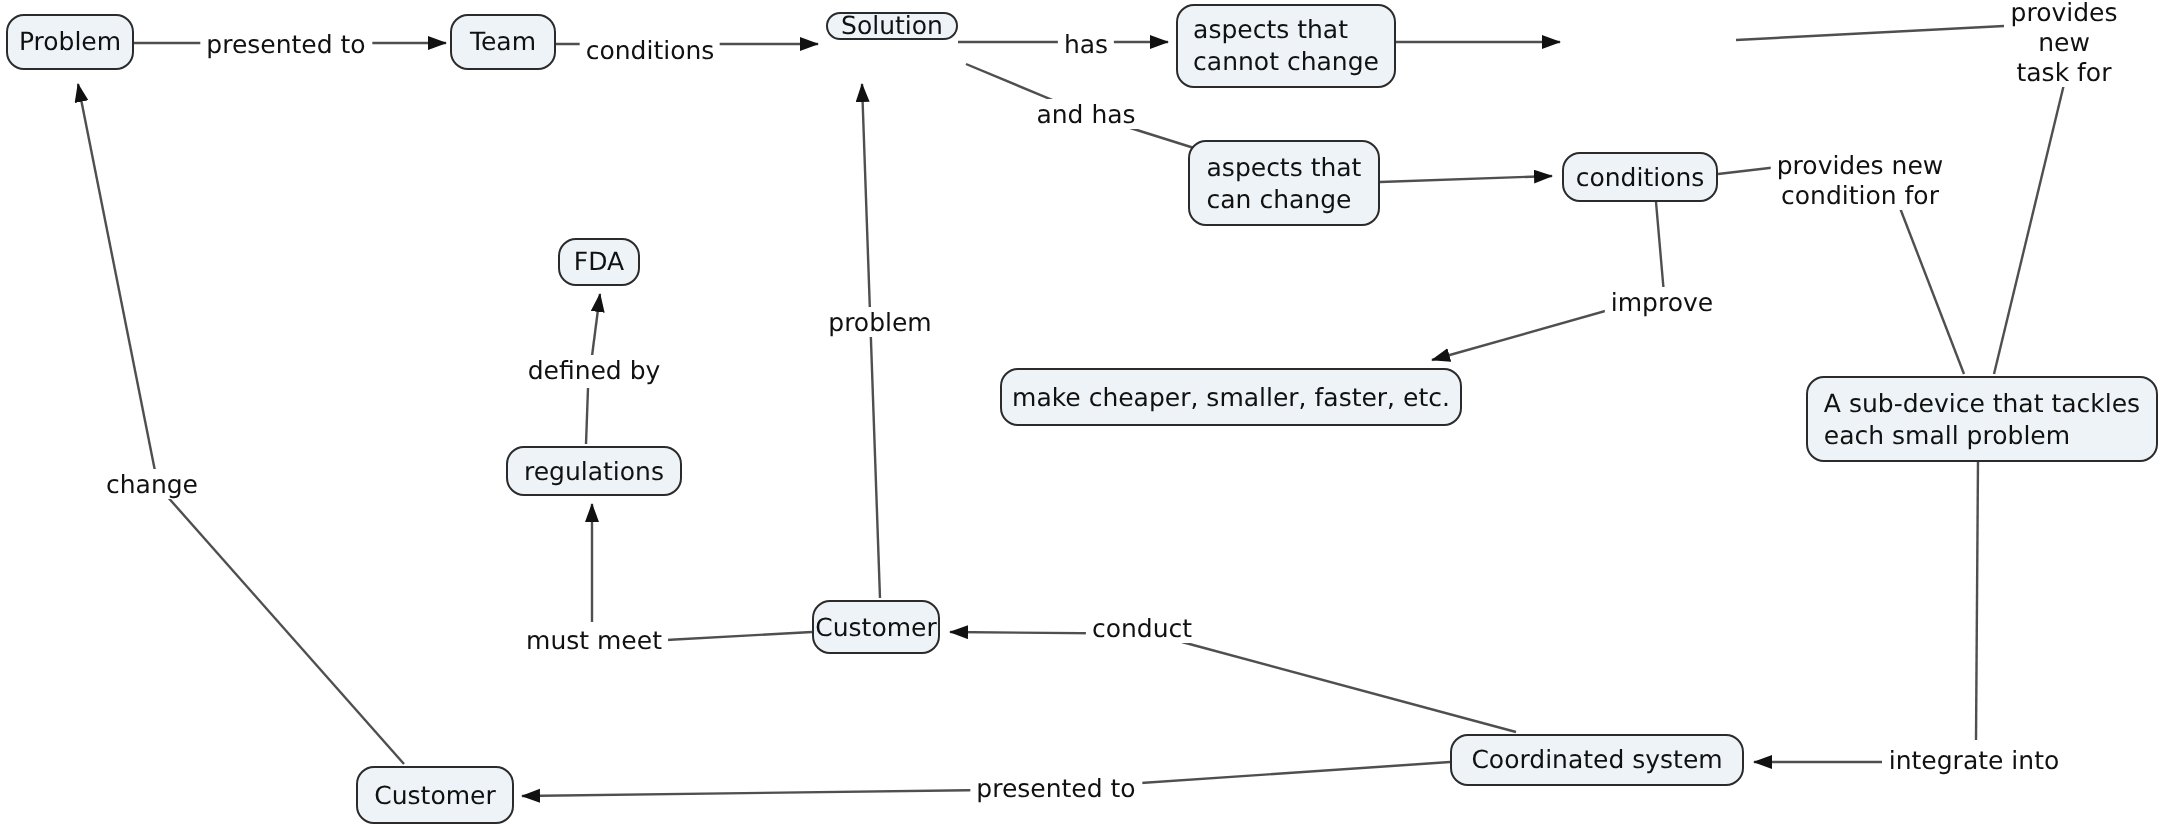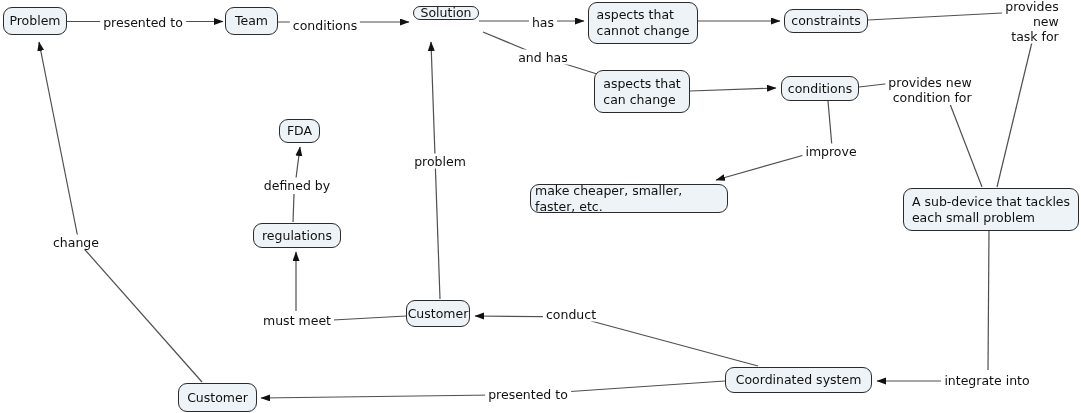--- a/index.html
+++ b/index.html
@@ -21,21 +21,21 @@
   }
   svg.wires{position:absolute;left:0;top:0;z-index:1;}
   .wire{stroke:var(--line);stroke-width:1.2;fill:none;}
   .arrhead{fill:var(--arrow);}
   .edge-label{
     position:absolute;z-index:2;
     transform:translate(-50%,-50%);
     background:var(--bg);
     padding:0 3px;
     font-size:12.5px;line-height:1.2;
-    text-align:right;white-space:pre-line;
+    text-align:center;white-space:pre-line;
     cursor:default;
   }
   .node{
     position:absolute;z-index:3;
     box-sizing:border-box;
     display:flex;align-items:center;justify-content:center;
     background:var(--node-fill);
     border:1.4px solid var(--node-border);
     border-radius:9px;
     font-size:12.5px;line-height:1.25;
@@ -99,25 +99,24 @@
   <div class="edge-label" style="left:76px;top:242px">change</div>
   <div class="edge-label" style="left:571px;top:314px">conduct</div>
   <div class="edge-label" style="left:528px;top:394px">presented to</div>
   <div class="edge-label" style="left:987px;top:380px">integrate into</div>
 
   <div class="node" style="left:3px;top:7px;width:64px;height:28px">Problem</div>
   <div class="node" style="left:225px;top:7px;width:53px;height:28px">Team</div>
   <div class="node" style="left:413px;top:6px;width:66px;height:14px">Solution</div>
   <div class="node" style="left:588px;top:2px;width:110px;height:42px">aspects that
 cannot change</div>
-  <div class="node" style="left:784px;top:9px;width:84px;height:24px">constraints</div>
   <div class="node" style="left:594px;top:70px;width:96px;height:43px">aspects that
 can change</div>
   <div class="node" style="left:781px;top:76px;width:78px;height:25px">conditions</div>
-  <div class="node" style="left:530px;top:184px;width:198px;height:29px">make cheaper, smaller, faster, etc.</div>
+  <div class="node" style="left:500px;top:184px;width:231px;height:29px">make cheaper, smaller, faster, etc.</div>
   <div class="node" style="left:279px;top:119px;width:41px;height:24px">FDA</div>
   <div class="node" style="left:253px;top:223px;width:88px;height:25px">regulations</div>
   <div class="node" style="left:406px;top:300px;width:64px;height:27px">Customer</div>
   <div class="node" style="left:725px;top:367px;width:147px;height:26px">Coordinated system</div>
   <div class="node" style="left:178px;top:383px;width:79px;height:29px">Customer</div>
   <div class="node" style="left:903px;top:188px;width:176px;height:43px">A sub-device that tackles
 each small problem</div>
 
 </div>
 

